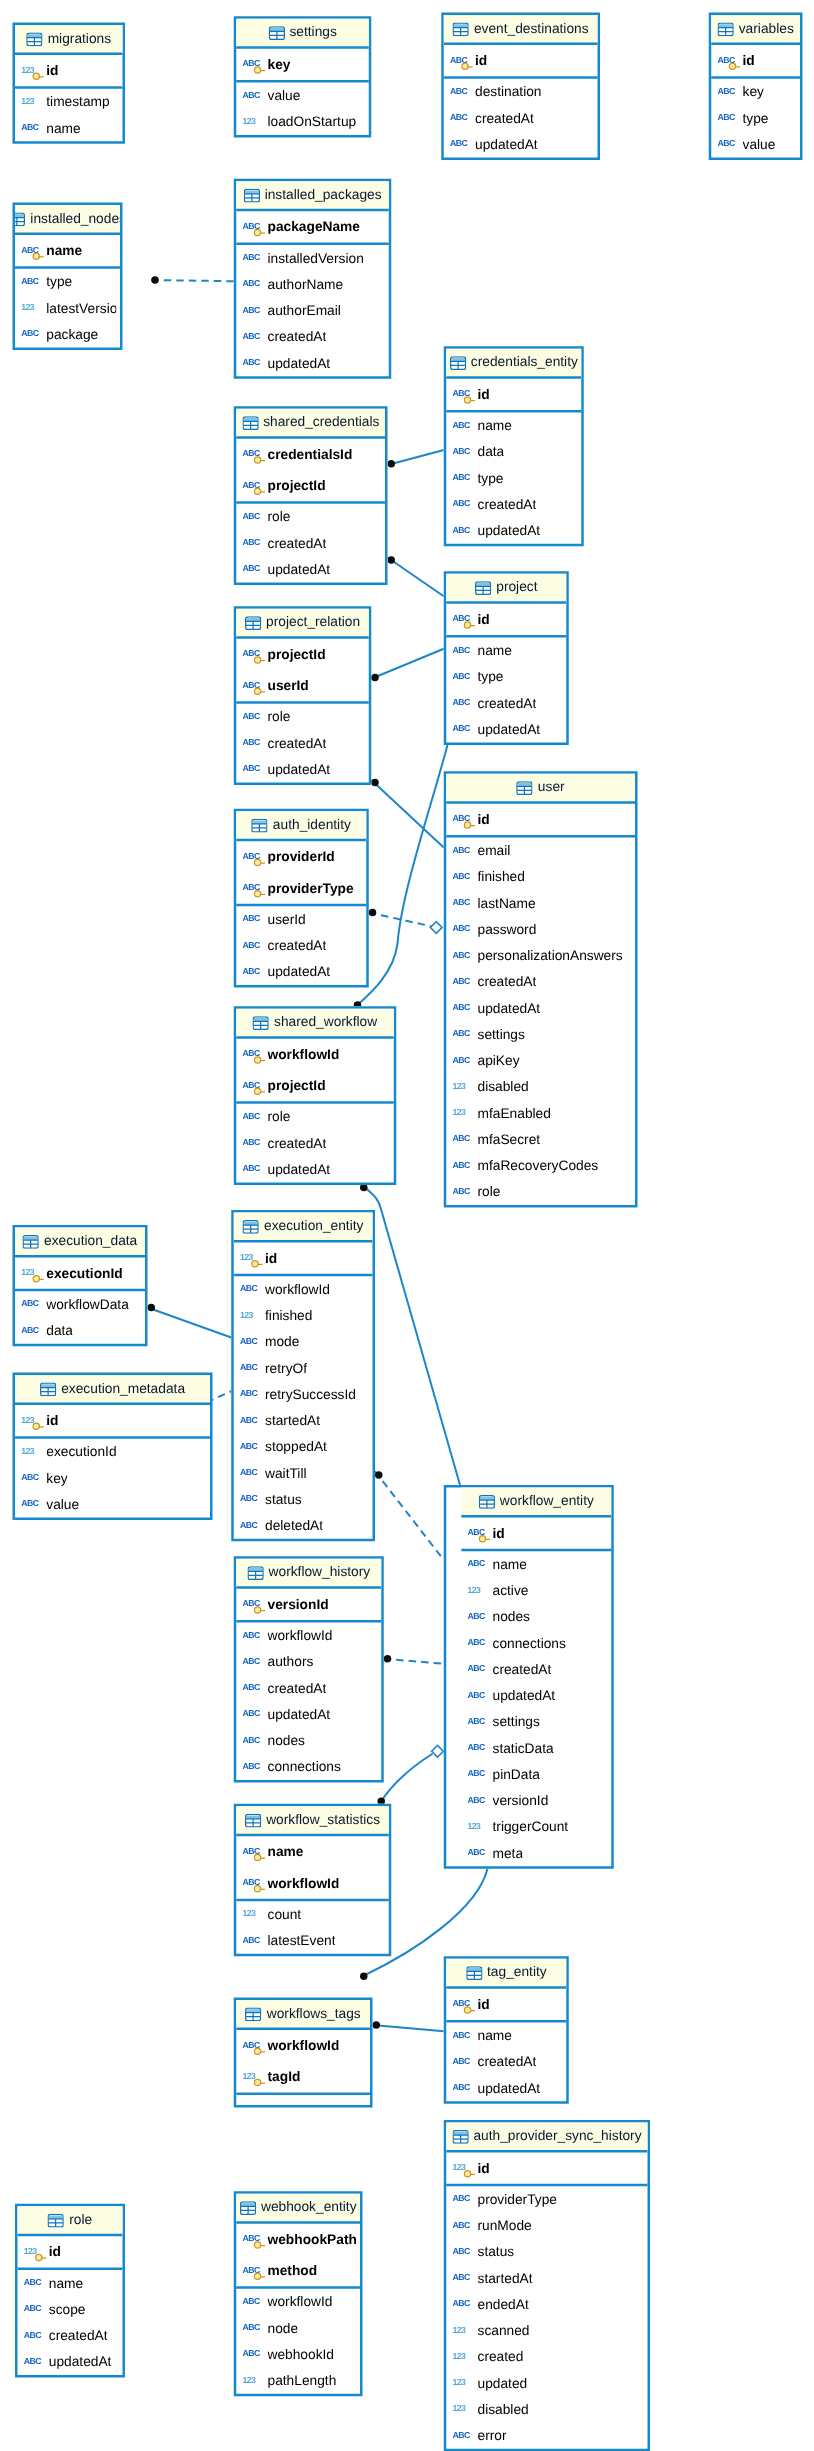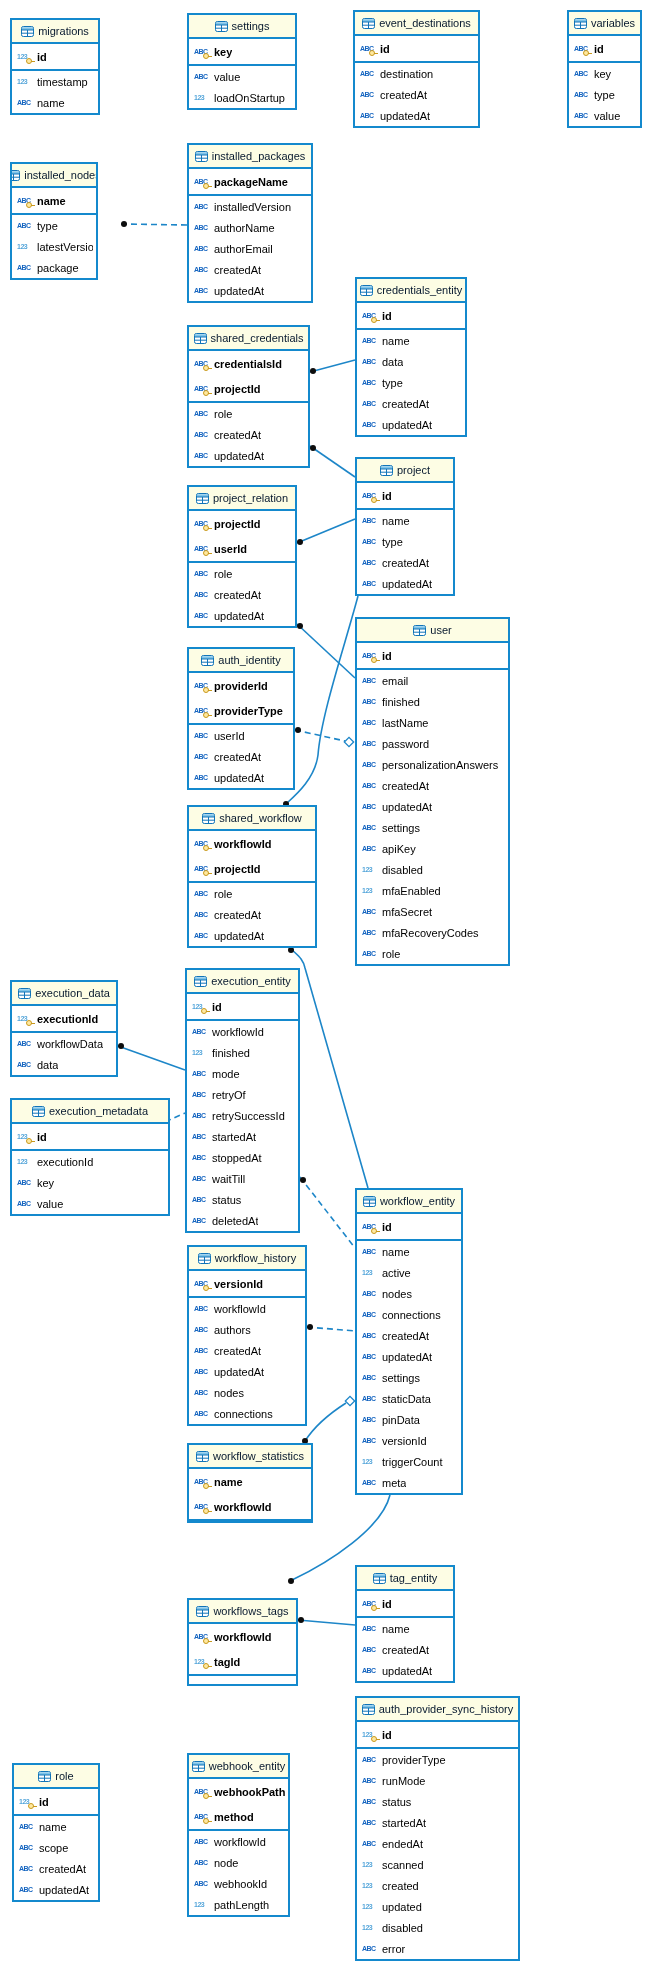--- a/index.html
+++ b/index.html
@@ -695,21 +695,21 @@
           <div class="row">
             <span class="fico abc">ABC</span>
             <span class="fname">status</span>
           </div>
           <div class="row">
             <span class="fico abc">ABC</span>
             <span class="fname">deletedAt</span>
           </div>
         </div>
   </div>
-      <div class="tbl" style="left: 355px; top: 1188px; width: 108px;">
+      <div class="tbl" style="left: 355px; top: 1188px; width: 136px; padding-left: 12px;">
     <div class="hdr">
       <span class="tico">
             <svg width="13" height="11" viewBox="0 0 13 11">
               <rect x="0.5" y="0.5" width="12" height="10" rx="1.8" fill="#fff" stroke="#1274b8"></rect>
               <path d="M1 1.3 h11 v2.7 h-11 z" fill="#7ec3e8"></path>
               <path d="M0.5 4 h12 M6.5 4 v6.5 M0.5 7.2 h12" stroke="#1274b8" fill="none"></path>
             </svg>
           </span>
       <span class="tname">workflow_entity</span>
     </div>
@@ -826,20 +826,30 @@
       <span class="tname">workflow_statistics</span>
     </div>
     <div class="pks">
           <div class="row pk">
             <span class="fico abc">ABC<i class="key"></i></span>
             <span class="fname">name</span>
           </div>
           <div class="row pk">
             <span class="fico abc">ABC<i class="key"></i></span>
             <span class="fname">workflowId</span>
+          </div>
+        </div>
+    <div class="regs">
+          <div class="row">
+            <span class="fico num">123</span>
+            <span class="fname">count</span>
+          </div>
+          <div class="row">
+            <span class="fico abc">ABC</span>
+            <span class="fname">latestEvent</span>
           </div>
         </div>
   </div>
       <div class="tbl" style="left: 187px; top: 1598px; width: 111px;">
     <div class="hdr">
       <span class="tico">
             <svg width="13" height="11" viewBox="0 0 13 11">
               <rect x="0.5" y="0.5" width="12" height="10" rx="1.8" fill="#fff" stroke="#1274b8"></rect>
               <path d="M1 1.3 h11 v2.7 h-11 z" fill="#7ec3e8"></path>
               <path d="M0.5 4 h12 M6.5 4 v6.5 M0.5 7.2 h12" stroke="#1274b8" fill="none"></path>

